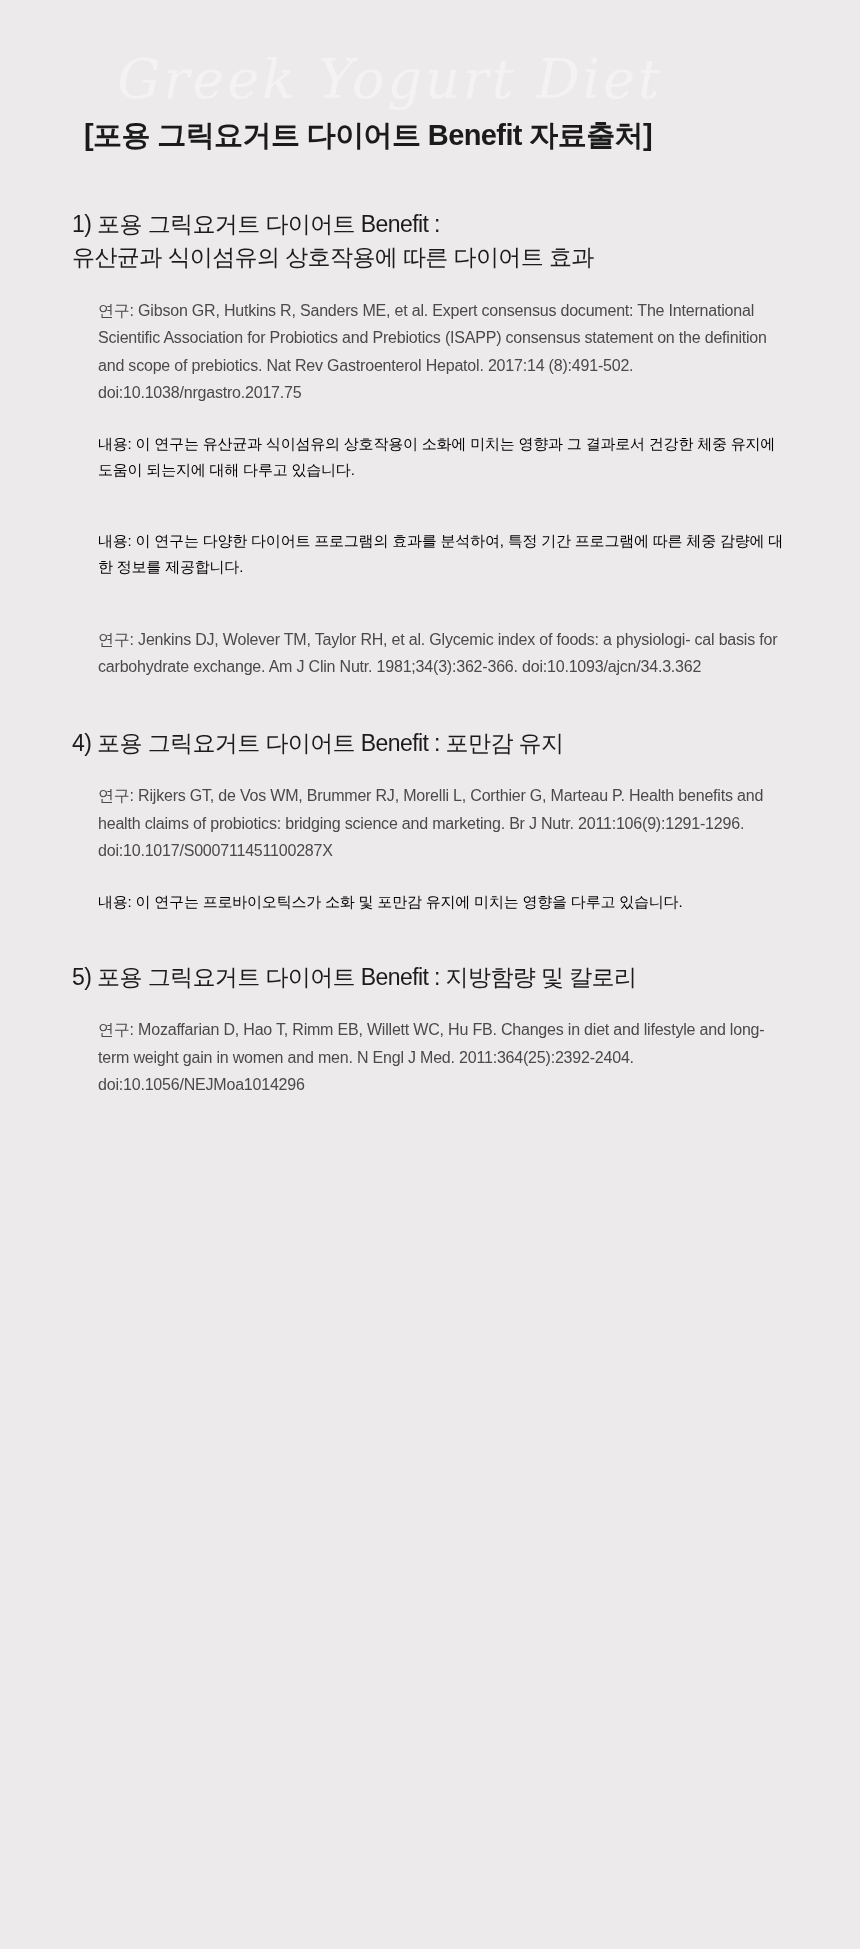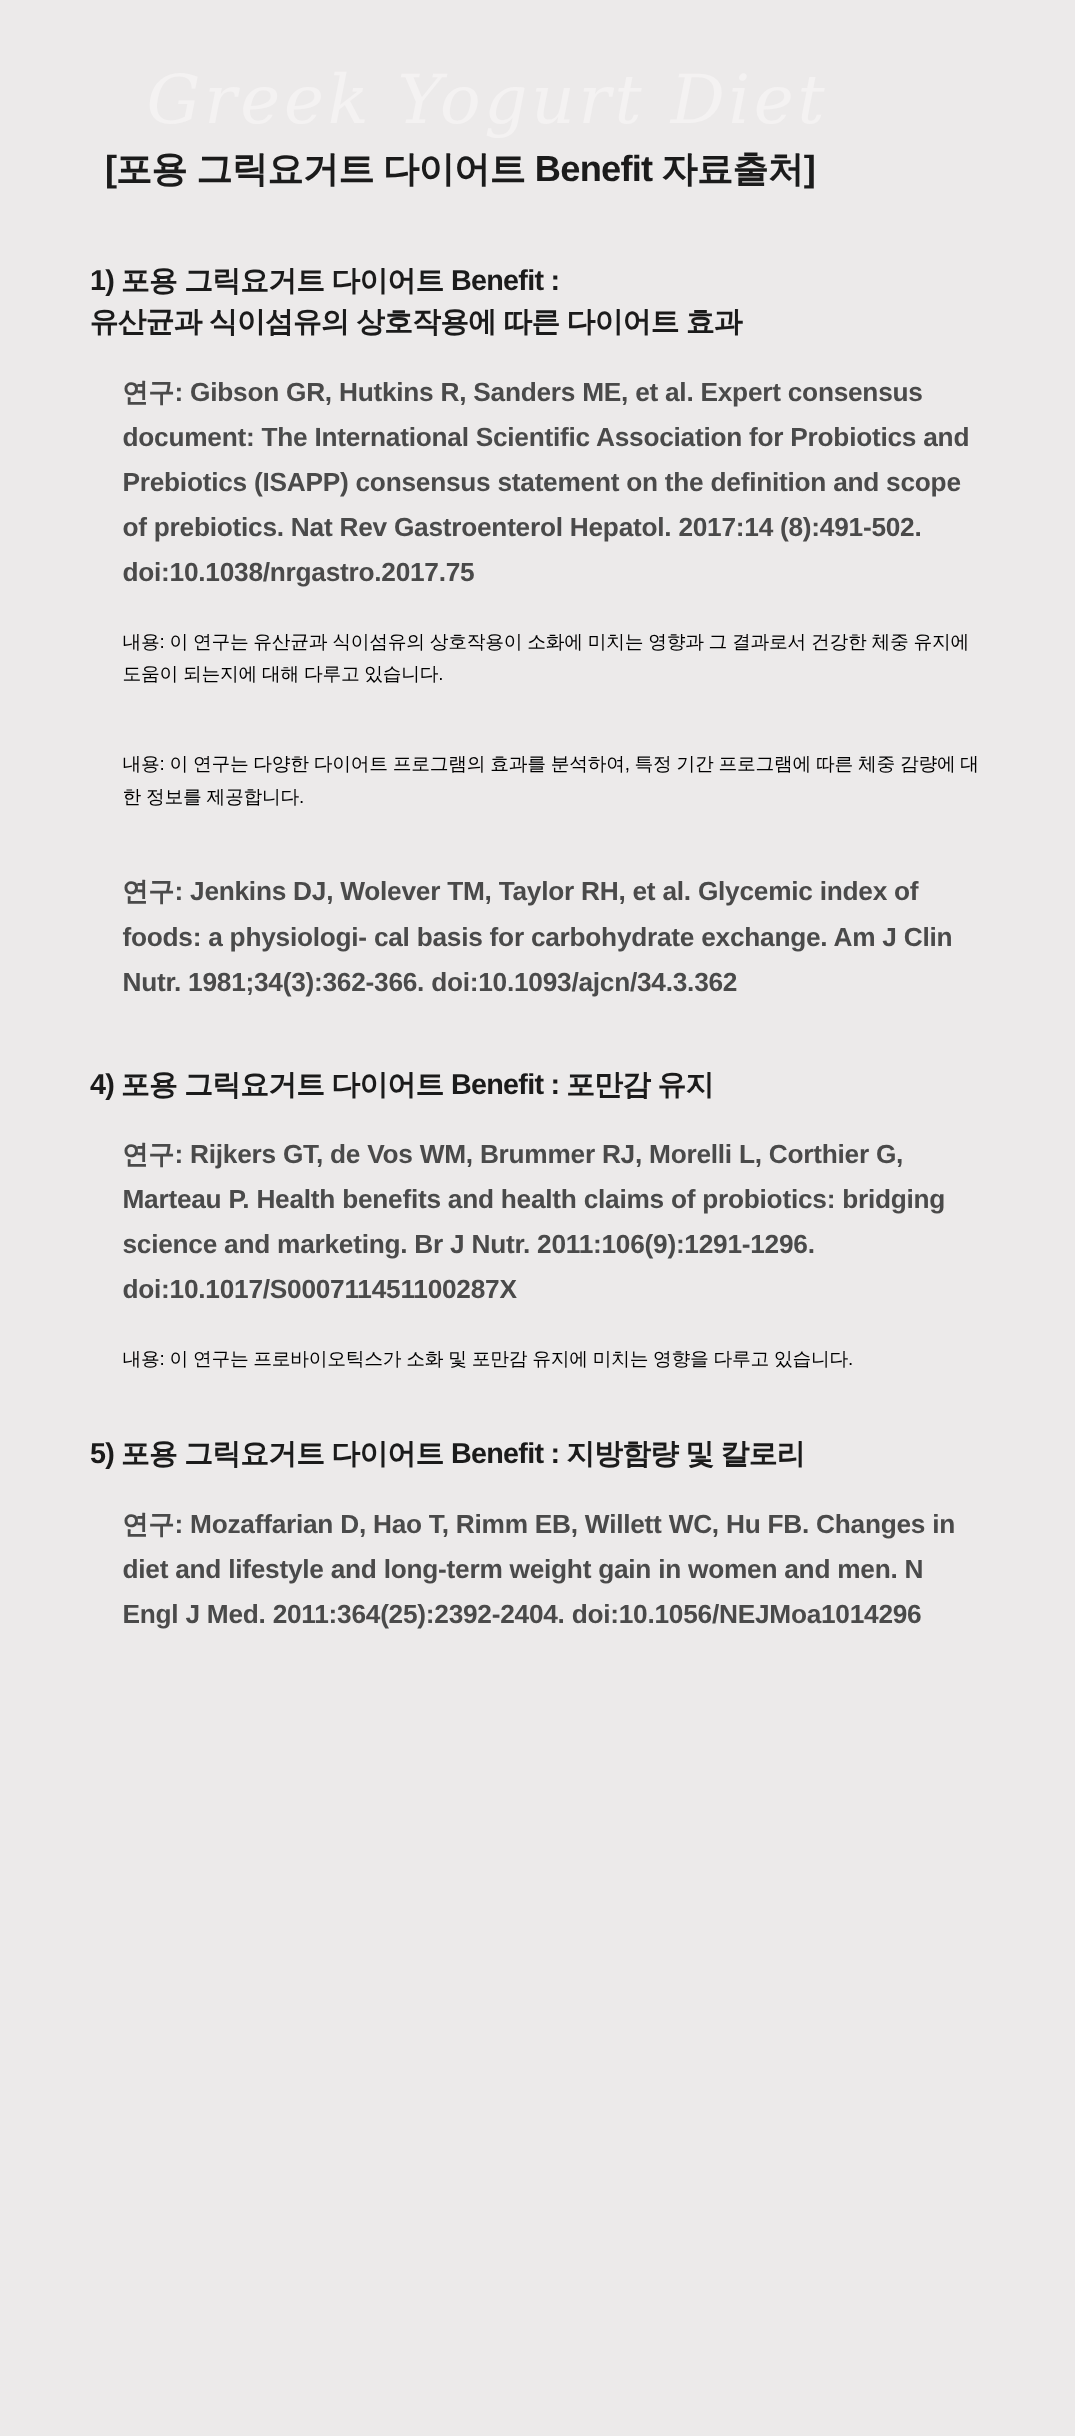--- a/index.html
+++ b/index.html
@@ -51,37 +51,36 @@
     font-size: 29px;
     font-weight: bold;
     letter-spacing: -0.6px;
     color: #1b1b1b;
   }
   .section {
     margin-top: 46px;
   }
   .section-heading {
     font-size: 23px;
-    font-weight: bold;
+    font-weight: normal;
     line-height: 1.45;
     letter-spacing: -0.6px;
     color: #1b1b1b;
     white-space: pre-line;
   }
   .section-body {
     padding-left: 26px;
   }
   .ref-block {
     margin-top: 22px;
-    font-size: 21px;
+    font-size: 16px;
     line-height: 1.72;
     color: #4a4a4a;
     letter-spacing: -0.2px;
     white-space: pre-line;
-    font-weight: bold;
   }
   .desc-block {
     margin-top: 24px;
     font-size: 15px;
     line-height: 1.72;
     color: #000000;
     letter-spacing: -0.2px;
     white-space: pre-line;
   }
   .section:first-of-type {

